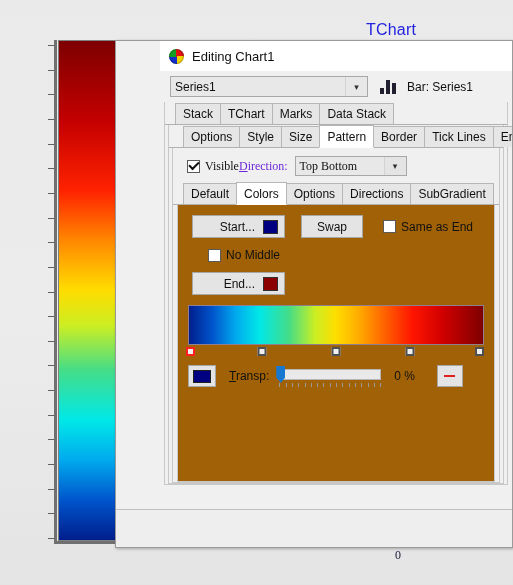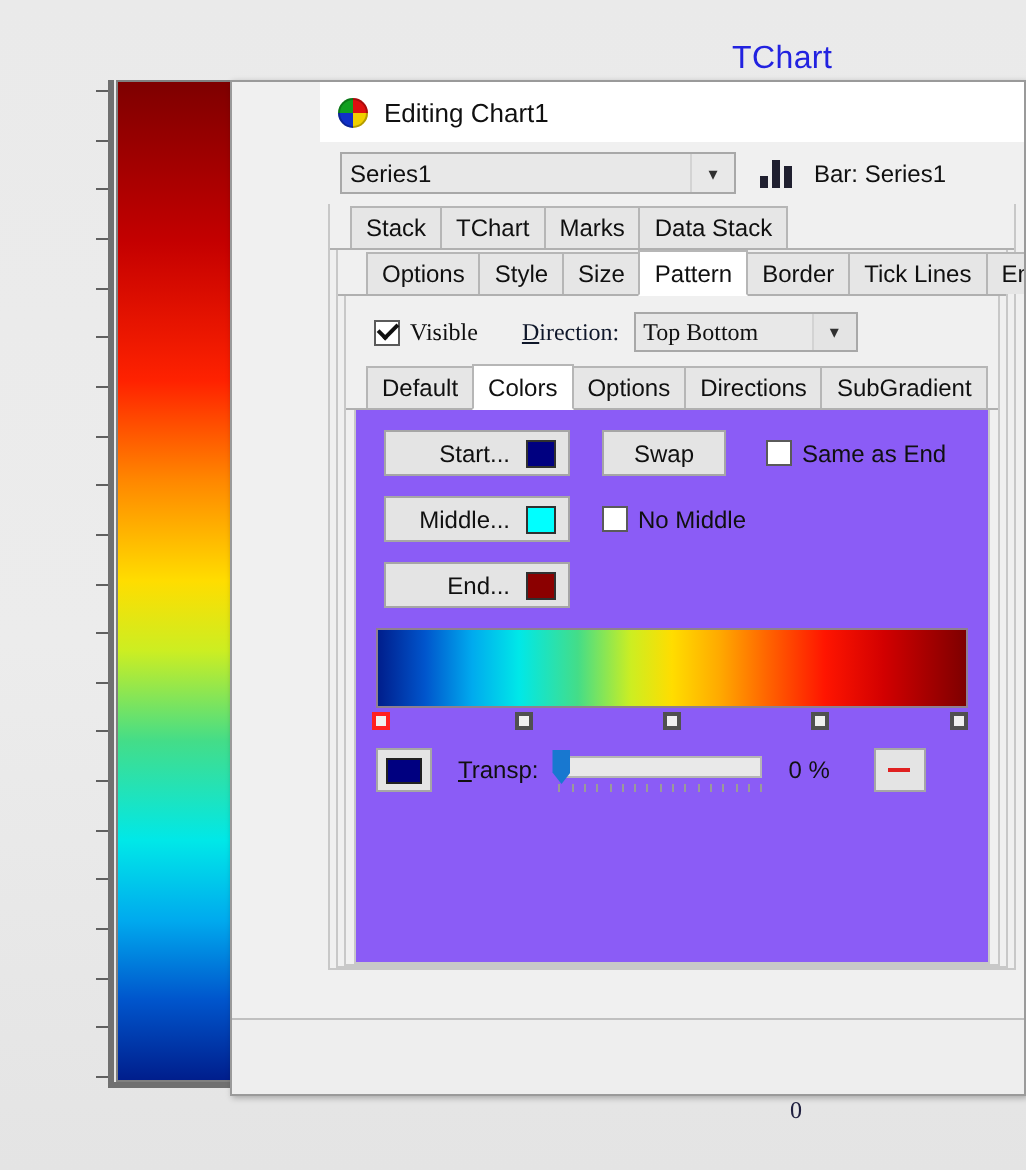--- a/index.html
+++ b/index.html
@@ -236,44 +236,43 @@
   }
   .chk.checked::after {
     content: "";
     width: 8px; height: 4px;
     border-left: 2px solid #101010;
     border-bottom: 2px solid #101010;
     transform: rotate(-45deg) translate(1px,-1px);
   }
   .chk-label { margin-left: 5px; font-size: 12px; color: #101010; }
   #direction-label {
-    margin-left: 22px;
     font-size: 12px;
-    color: #0f172a;
+    color: #6d28d9;
   }
   #direction-label u { text-decoration: underline; }
   #direction-select {
     margin-left: 7px;
     width: 112px; height: 20px;
     background: #e8e8e8;
     border: 1px solid #a8a8a8;
     display: flex; align-items: center;
     box-sizing: border-box;
   }
   #direction-value { flex: 1; padding-left: 4px; font-size: 12px; color: #101010; }
   #direction-arrow {
     width: 21px; height: 18px;
     display: flex; align-items: center; justify-content: center;
     background: #e4e4e4;
     border-left: 1px solid #d3d3d3;
     font-size: 9px; color: #303030;
   }
 
   #colors-body {
-    background: #8b5cf6;
+    background: #a16207;
     border: 1px solid #c8c8c8;
     border-top: none;
     margin: 0 4px;
     padding: 10px 0 8px 0;
     box-sizing: border-box;
     height: 277px;
     text-align: center;
   }
   .btn-row { display: flex; align-items: center; padding-left: 14px; margin-bottom: 10px; }
   .clr-btn {
@@ -529,24 +528,20 @@
                 <span class="swatch" id="swatch-start" style="background: rgb(0, 0, 128);"></span>
               </div>
               <div class="plain-btn">Swap</div>
               <div class="chk-inline">
                 <span class="chk"></span>
                 <span class="chk-label">Same as End</span>
               </div>
             </div>
 
             <div class="btn-row">
-              <div class="clr-btn">
-                <span class="lbl">Middle...</span>
-                <span class="swatch" id="swatch-middle" style="background: rgb(0, 255, 255);"></span>
-              </div>
               <div class="chk-inline" style="margin-left:16px">
                 <span class="chk"></span>
                 <span class="chk-label">No Middle</span>
               </div>
             </div>
 
             <div class="btn-row">
               <div class="clr-btn">
                 <span class="lbl">End...</span>
                 <span class="swatch" id="swatch-end" style="background: rgb(139, 0, 0);"></span>

